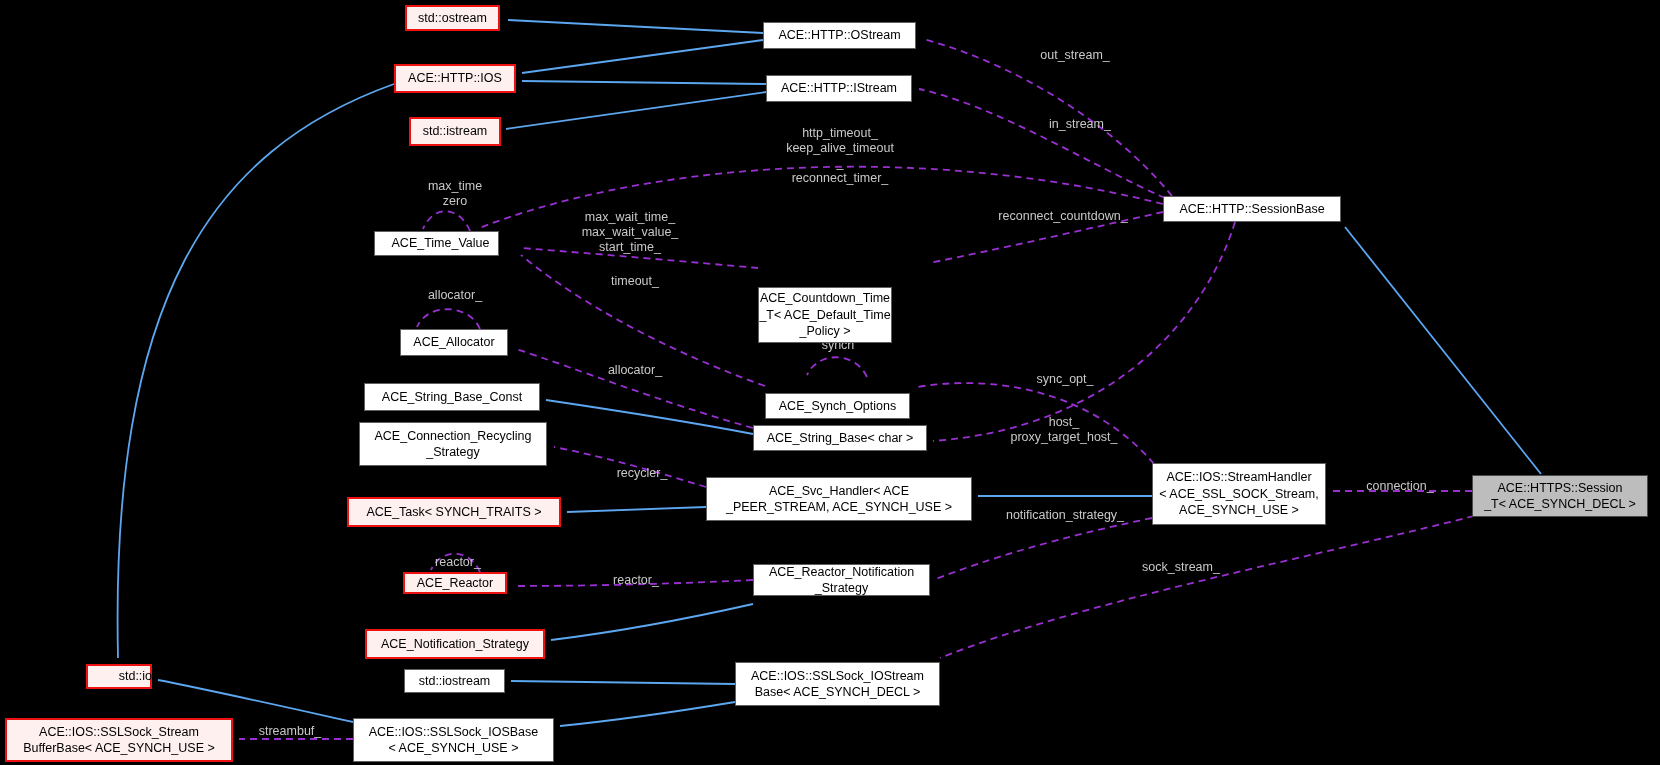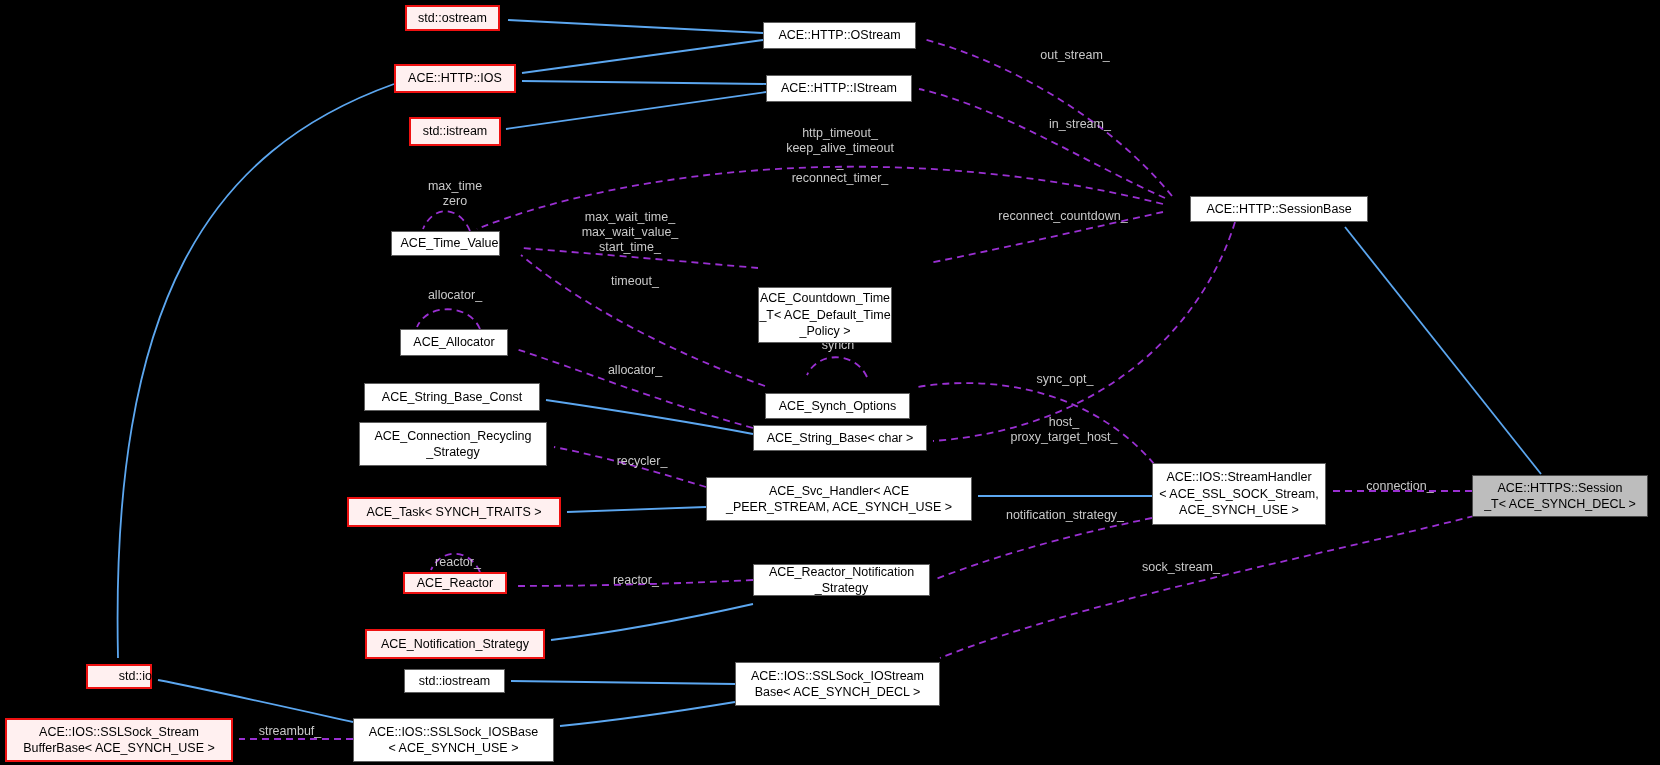--- a/index.html
+++ b/index.html
@@ -140,21 +140,21 @@
       <div class="edge-label" style="left: 635px; top: 370px;">
         <div>allocator_</div>
       </div>
       <div class="edge-label" style="left: 1065px; top: 379px;">
         <div>sync_opt_</div>
       </div>
       <div class="edge-label" style="left: 1064px; top: 430px;">
         <div>host_</div>
         <div>proxy_target_host_</div>
       </div>
-      <div class="edge-label" style="left: 634px; top: 461px; padding-left: 16px;">
+      <div class="edge-label" style="left: 634px; top: 473px; padding-left: 16px;">
         <div>recycler_</div>
       </div>
       <div class="edge-label" style="left: 1065px; top: 515px;">
         <div>notification_strategy_</div>
       </div>
       <div class="edge-label" style="left: 1400px; top: 486px;">
         <div>connection_</div>
       </div>
       <div class="edge-label" style="left: 458px; top: 562px;">
         <div>reactor_</div>
@@ -178,24 +178,24 @@
       </div>
       <div class="node red" style="left: 394px; top: 64px; width: 122px; height: 29px;">
         <div>ACE::HTTP::IOS</div>
       </div>
       <div class="node white" style="left: 766px; top: 75px; width: 146px; height: 27px;">
         <div>ACE::HTTP::IStream</div>
       </div>
       <div class="node red" style="left: 409px; top: 117px; width: 92px; height: 29px;">
         <div>std::istream</div>
       </div>
-      <div class="node white" style="left: 1163px; top: 196px; width: 178px; height: 26px; margin-left: 27px;">
+      <div class="node white" style="left: 1163px; top: 196px; width: 178px; height: 26px;">
         <div>ACE::HTTP::SessionBase</div>
       </div>
-      <div class="node white" style="left: 391px; top: 231px; width: 109px; height: 25px; padding-left: 8px;">
+      <div class="node white" style="left: 374px; top: 231px; width: 125px; height: 25px; padding-left: 8px;">
         <div>ACE_Time_Value</div>
       </div>
       <div class="node white" style="left: 758px; top: 242px; width: 134px; height: 56px; margin-top: 45px;">
         <div>ACE_Countdown_Time</div>
         <div>_T&lt; ACE_Default_Time</div>
         <div>_Policy &gt;</div>
       </div>
       <div class="node white" style="left: 400px; top: 329px; width: 108px; height: 27px;">
         <div>ACE_Allocator</div>
       </div>

